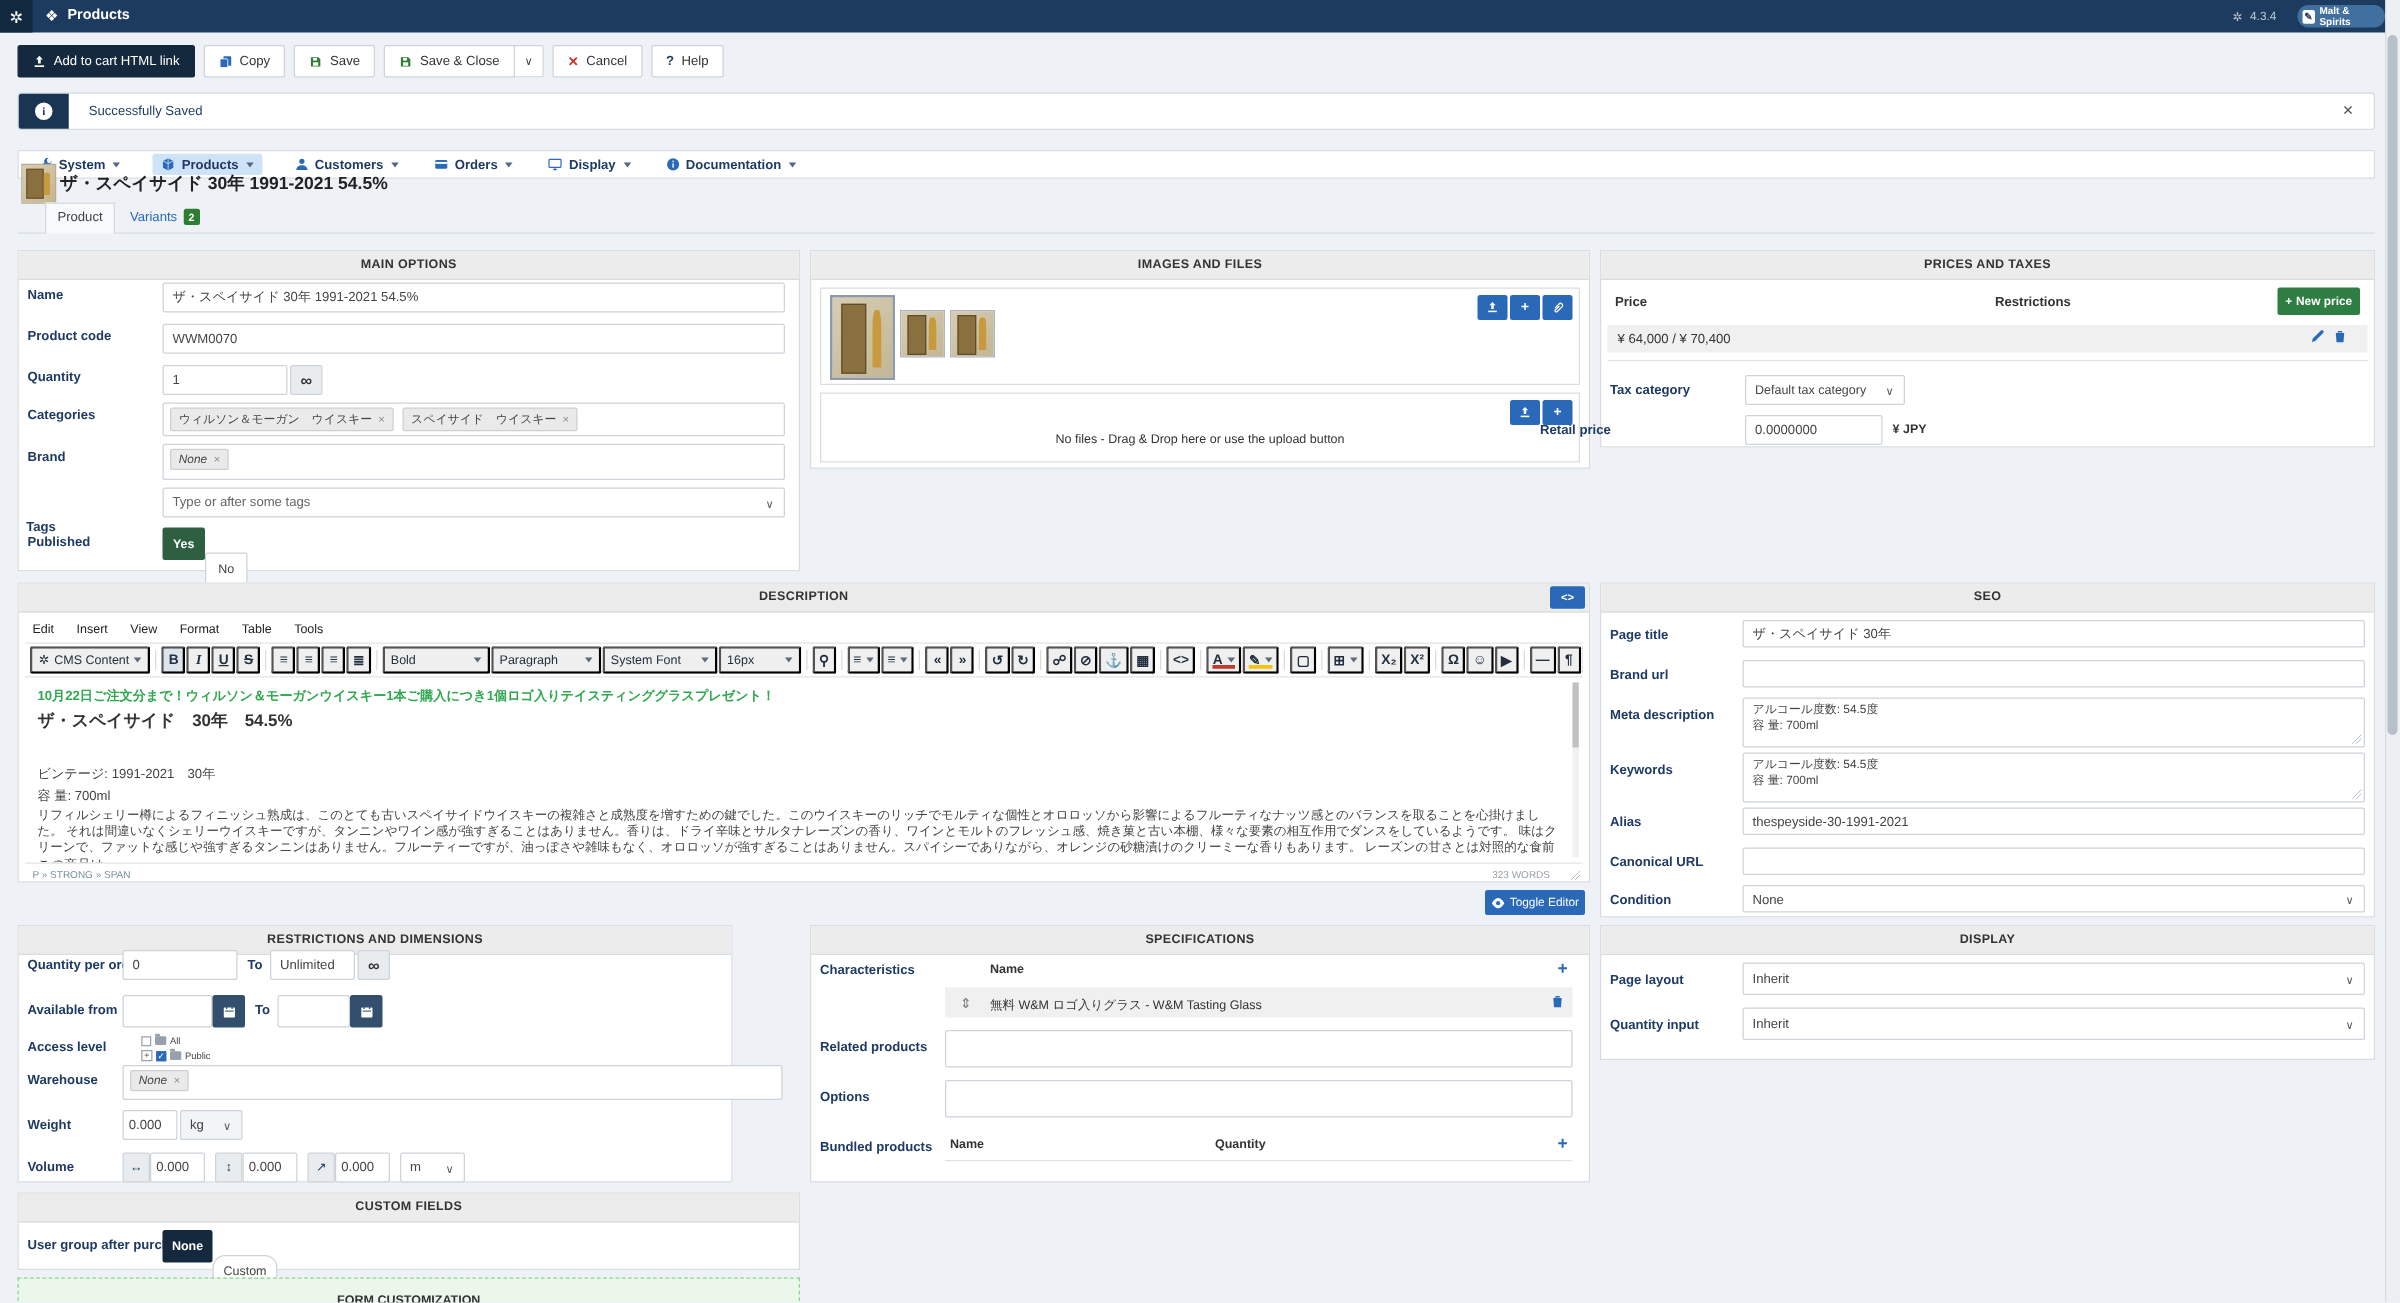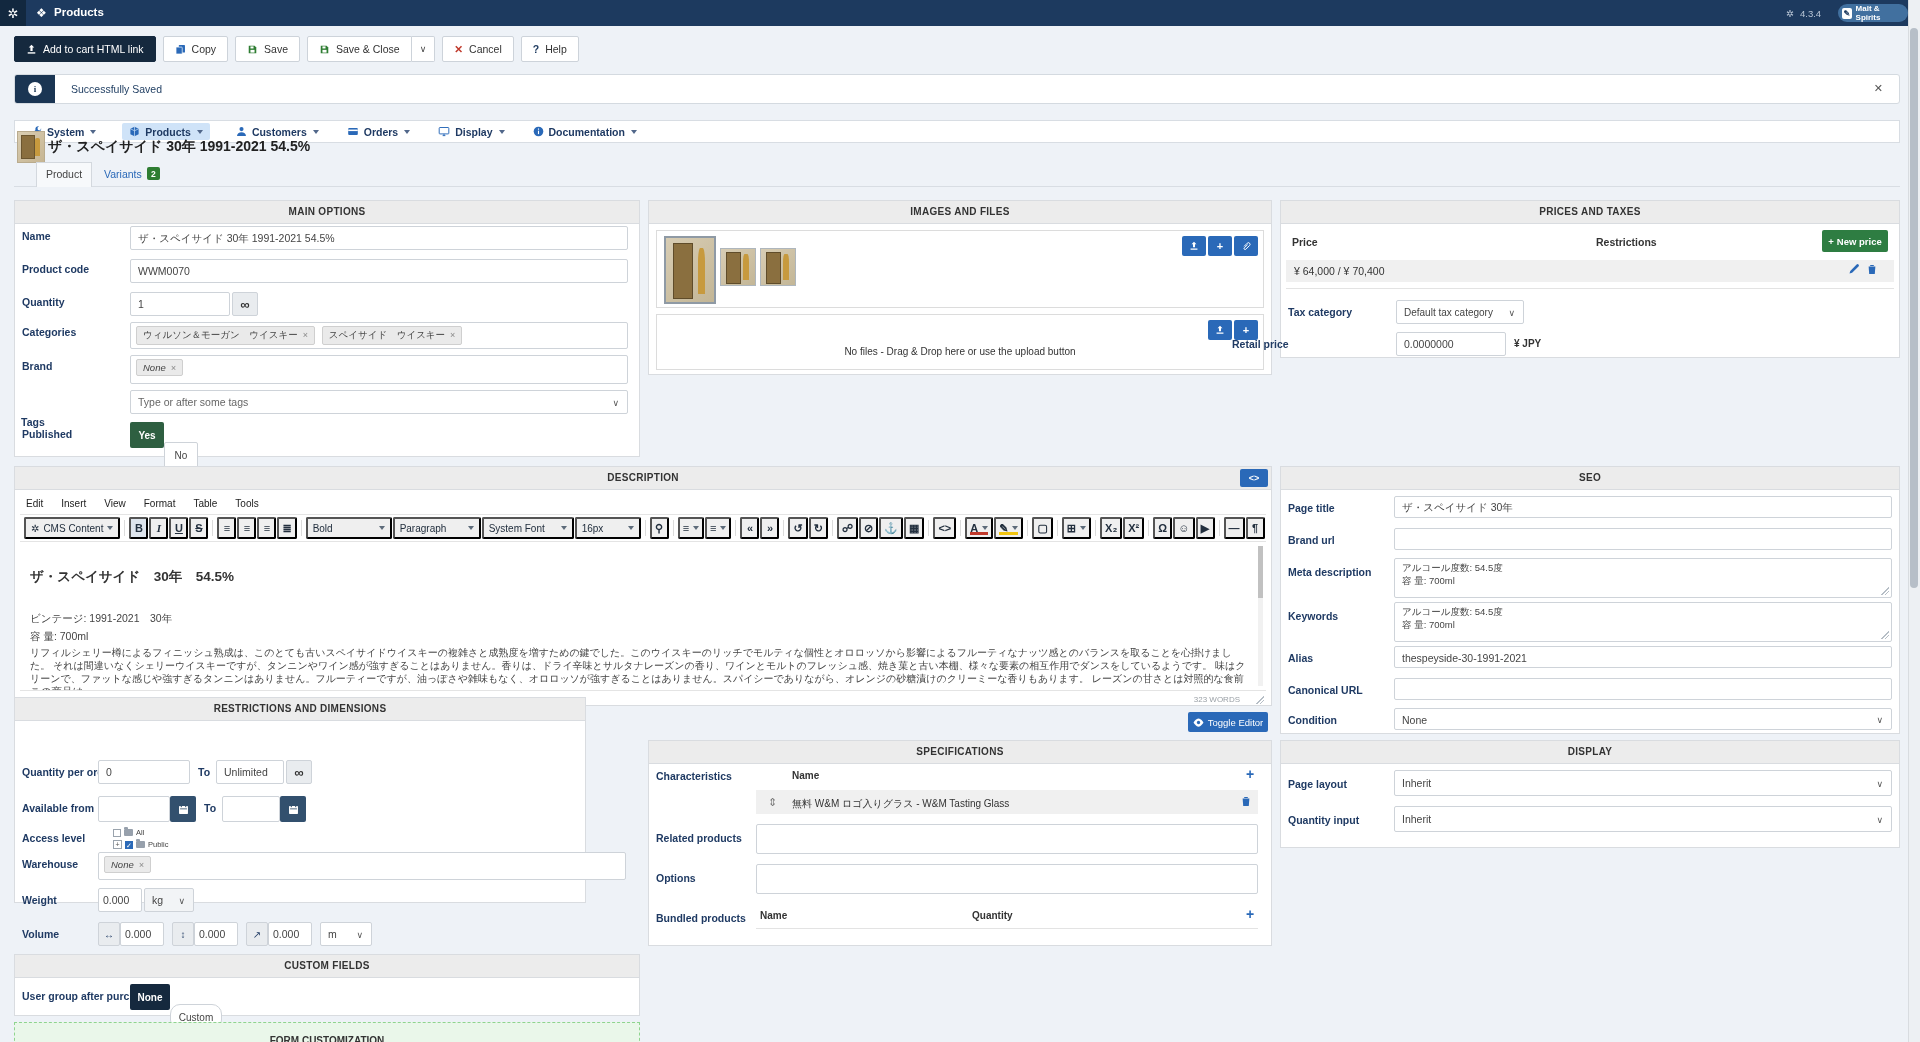--- a/index.html
+++ b/index.html
@@ -486,20 +486,21 @@
     <span class="tb-sep"></span>
     <button class="tb-btn">
       <span class="g">—</span>
     </button>
     <button class="tb-btn">
       <span class="g">¶</span>
     </button>
     <button class="tb-btn"></button>
   </div>
 <div class="abs" style="left:20px;top:544px;width:1246px;height:146px;overflow:hidden;">
+  <div class="dline" style="top:6px;color:#2fa84f;font-weight:bold;font-size:10.5px;left:10px;">10月22日ご注文分まで！ウィルソン＆モーガンウイスキー1本ご購入につき1個ロゴ入りテイスティンググラスプレゼント！</div>
   <div class="dline" style="top:24px;font-weight:bold;font-size:13.5px;color:#333;left:10px;">ザ・スペイサイド　30年　54.5%</div>
   <div class="dline" style="top:68px;font-size:10.5px;color:#444;left:10px;">ビンテージ: 1991-2021　30年</div>
   <div class="dline" style="top:86px;font-size:10.5px;color:#444;left:10px;">容 量: 700ml</div>
   <div class="abs" style="left:10px;top:102px;width:1216px;height:38px;font-size:10px;line-height:13px;color:#444;overflow:hidden;white-space:normal;">リフィルシェリー樽によるフィニッシュ熟成は、このとても古いスペイサイドウイスキーの複雑さと成熟度を増すための鍵でした。このウイスキーのリッチでモルティな個性とオロロッソから影響によるフルーティなナッツ感とのバランスを取ることを心掛けました。 それは間違いなくシェリーウイスキーですが、タンニンやワイン感が強すぎることはありません。香りは、ドライ辛味とサルタナレーズンの香り、ワインとモルトのフレッシュ感、焼き菓と古い本棚、様々な要素の相互作用でダンスをしているようです。 味はクリーンで、ファットな感じや強すぎるタンニンはありません。フルーティーですが、油っぽさや雑味もなく、オロロッソが強すぎることはありません。スパイシーでありながら、オレンジの砂糖漬けのクリーミーな香りもあります。 レーズンの甘さとは対照的な食前酒のような心地よい苦みがあり、長く続くフィニッシュで、強いペッパー感、ミネラル、ナッツのようになります</div>
   <div class="abs" style="left:10px;top:141px;width:1216px;height:5px;font-size:10.5px;color:#444;overflow:hidden;">この商品は…</div>
   <div class="abs" style="left:1238px;top:2px;width:5px;height:140px;background:#f1f1f1;">
       <div style="width:5px;height:52px;background:#c1c1c1;"></div>
     </div>
 </div>
 <div class="abs statusbar" style="left:20px;top:690px;width:1246px;height:15px;">
@@ -537,21 +538,21 @@
 <span class="flabel" style="left:1288px;top:652px;">Alias</span>
 <div class="abs inp" style="left:1394px;top:646px;width:498px;height:22px;"><span>thespeyside-30-1991-2021</span></div>
 <span class="flabel" style="left:1288px;top:684px;">Canonical URL</span>
 <div class="abs inp" style="left:1394px;top:678px;width:498px;height:22px;"><span></span></div>
 <span class="flabel" style="left:1288px;top:714px;">Condition</span>
 <div class="abs inp sel" style="left:1394px;top:708px;width:498px;height:22px;">
   <span>None</span>
   <span class="chev" style="line-height:22px;">∨</span>
 </div>
 
-<div class="panel" style="left:14px;top:697px;width:572px;height:206px;">
+<div class="panel" style="left:14px;top:740px;width:572px;height:206px;">
   <div class="phead">RESTRICTIONS AND DIMENSIONS</div>
 </div>
 <span class="flabel" style="left:22px;top:766px;">Quantity per order</span>
 <div class="abs inp" style="left:98px;top:760px;width:92px;height:24px;"><span>0</span></div>
 <span class="flabel" style="left:198px;top:766px;">To</span>
 <div class="abs inp" style="left:216px;top:760px;width:68px;height:24px;"><span>Unlimited</span></div>
 <div class="gray-btn" style="left:286px;top:760px;width:26px;height:24px;font-size:13px;font-weight:bold;">
     <span>∞</span>
   </div>
 <span class="flabel" style="left:22px;top:802px;">Available from</span>

